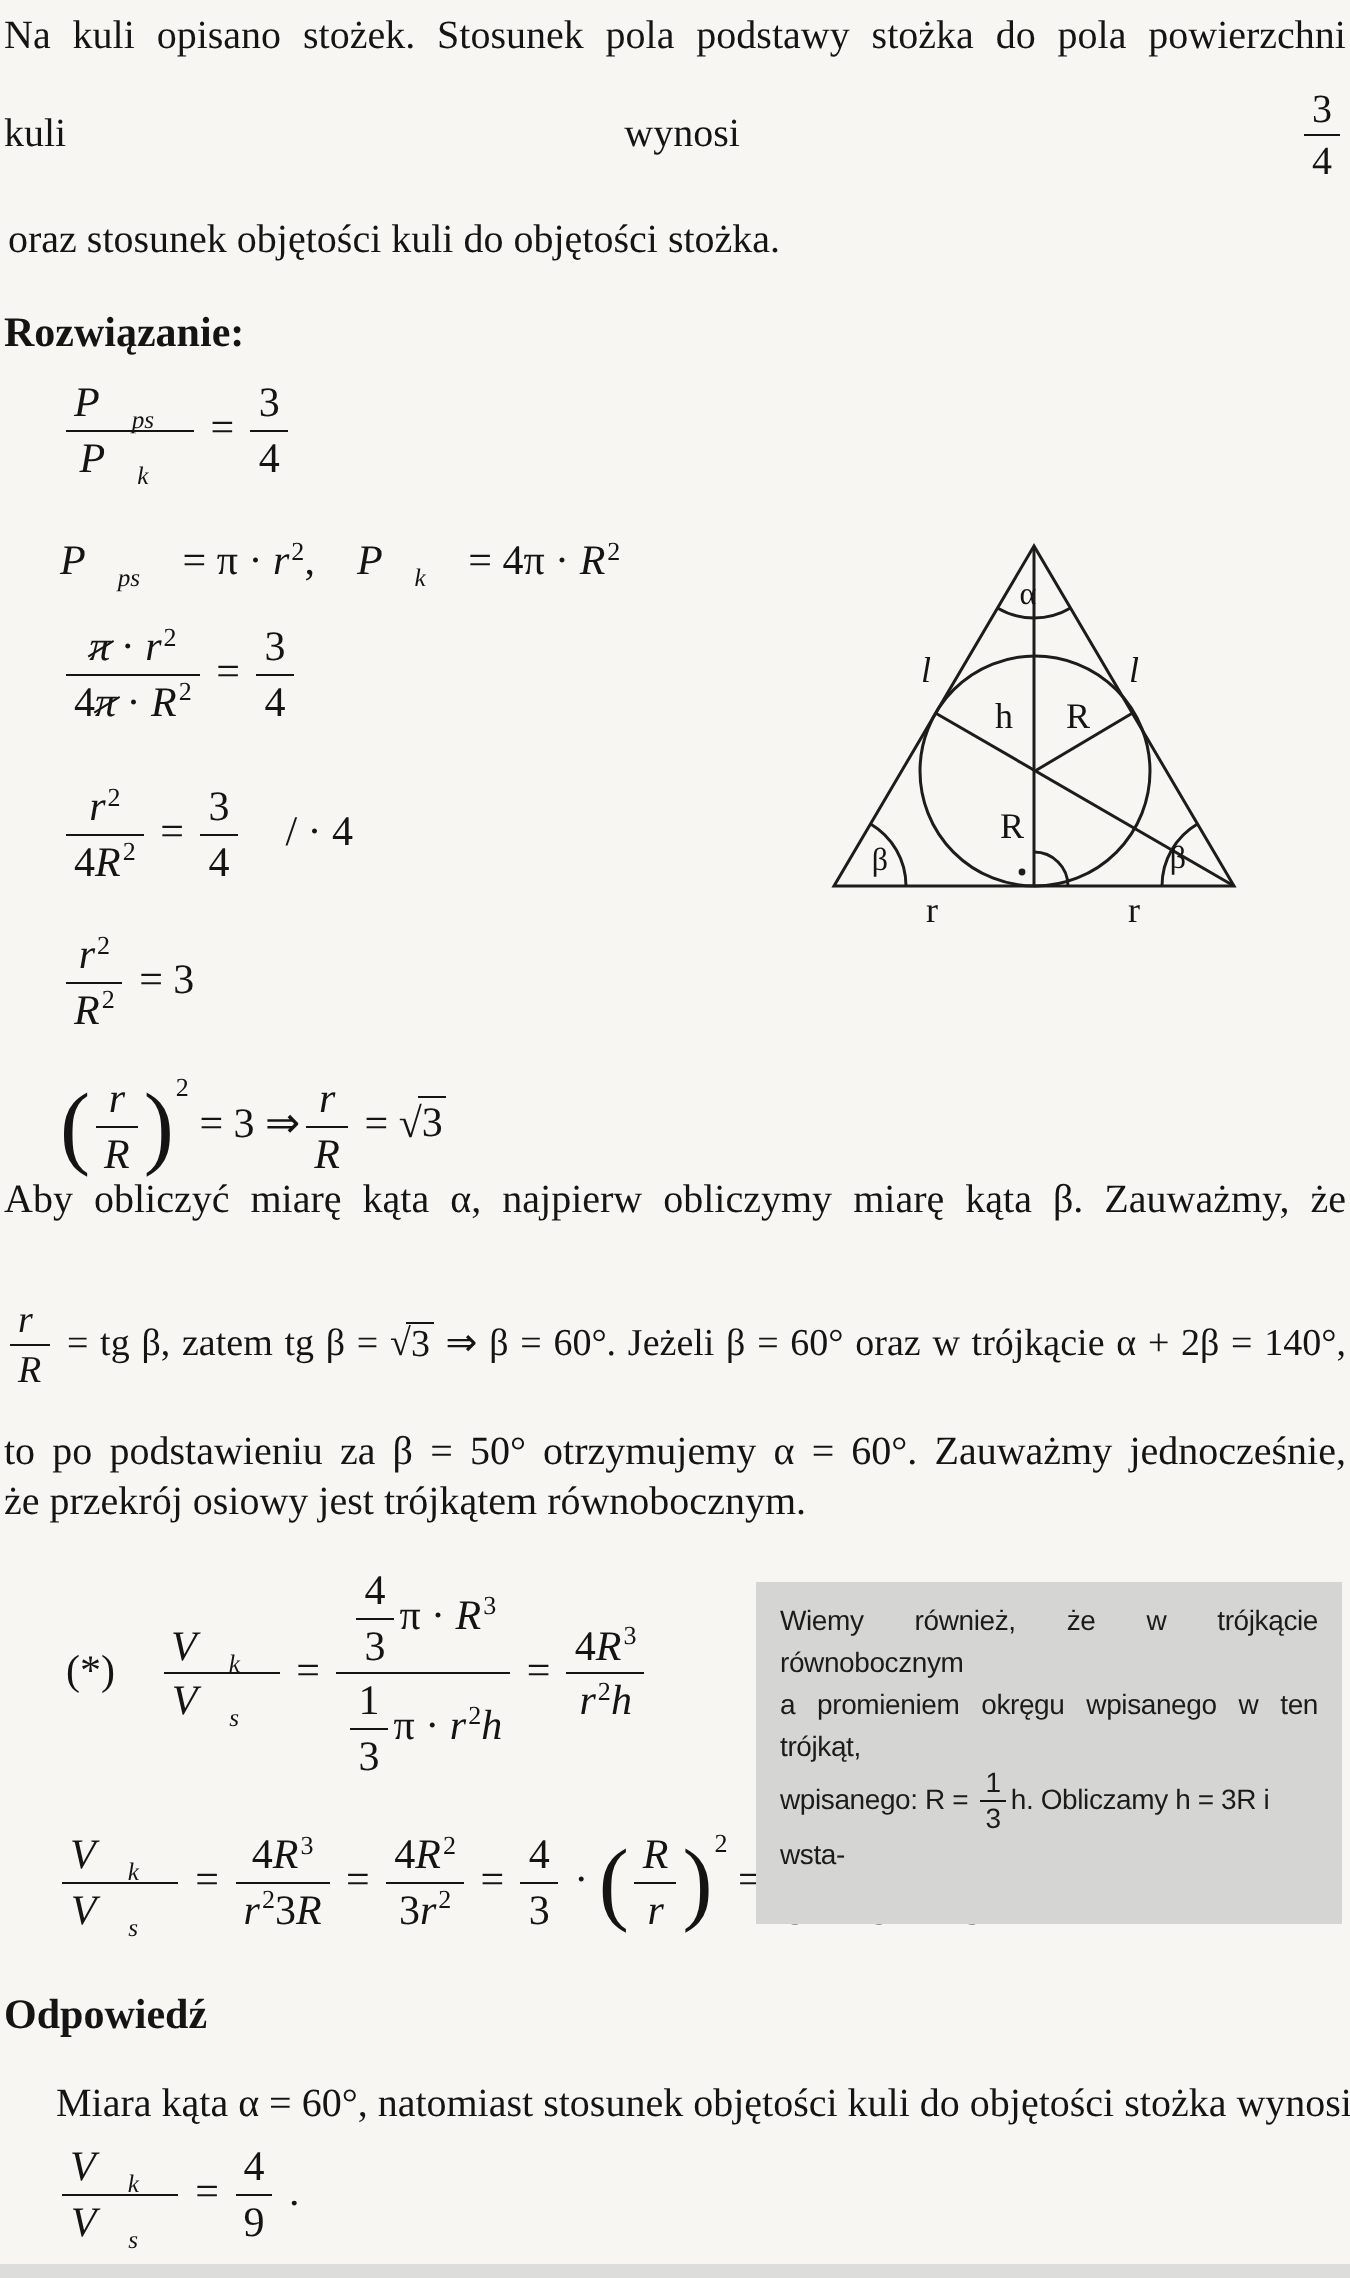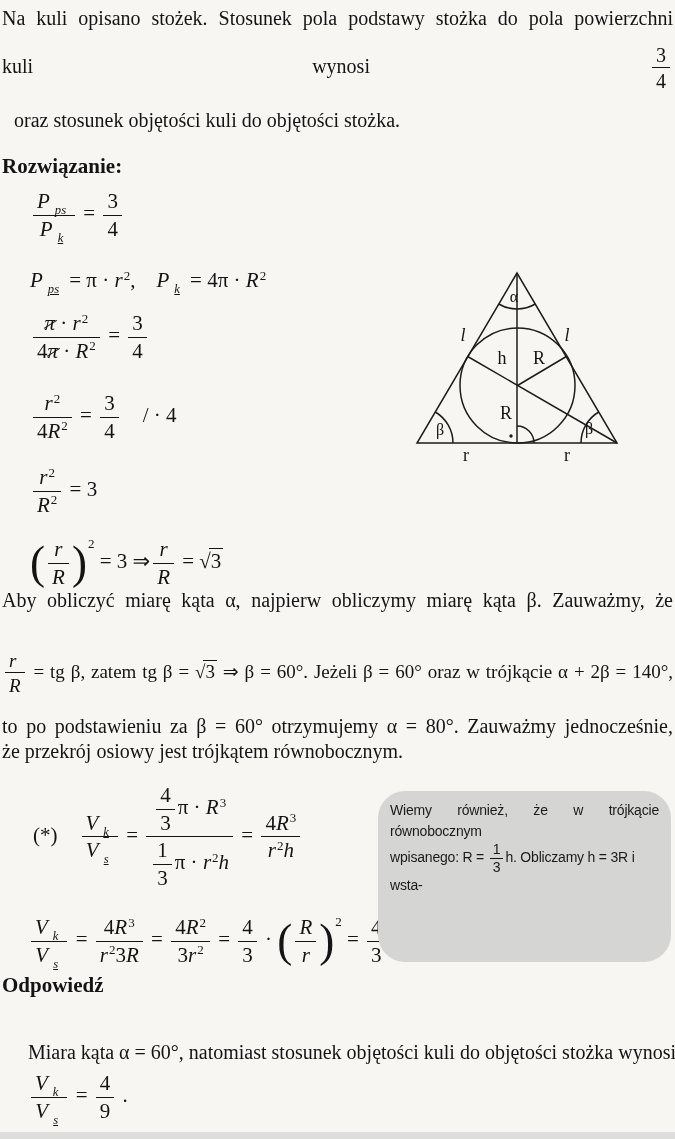--- a/index.html
+++ b/index.html
@@ -10,38 +10,38 @@
   }
   .bodyline{position:absolute;font-size:20px;line-height:1.25;color:#141414;}
   .just{width:671px;text-align:justify;text-align-last:justify;}
   .bold{font-weight:bold;font-size:21px;}
   .formula{position:absolute;font-family:"Liberation Serif",serif;font-size:21px;color:#141414;white-space:pre;}
   
   .frac{display:inline-flex;flex-direction:column;vertical-align:middle;text-align:center;margin:0 3px;}
   .frac .num{display:block;border-bottom:1.4px solid #141414;padding:0 4px 1px;line-height:1.12;}
   .frac .den{display:block;padding:2px 4px 0;line-height:1.12;}
   .it{font-style:italic;}
-  .sb{font-size:0.6em;font-style:italic;position:relative;top:0.5em;margin:0 5px;text-decoration:underline;}
+  .sb{font-size:0.6em;font-style:italic;position:relative;top:0.5em;margin:0 16px;}
   .sp{font-size:0.62em;position:relative;top:-0.55em;margin-left:1px;}
   .stk{display:inline-block;position:relative;}
   .stk::after{content:"";position:absolute;left:-2px;right:-2px;top:52%;border-top:1.4px solid #141414;transform:rotate(-32deg);}
   .sqrt{white-space:nowrap;}
   .rad{letter-spacing:-2px;}
   .rdc{border-top:1.4px solid #141414;padding:0 2px;}
   .bgrp{display:inline-flex;align-items:center;vertical-align:middle;}
   .bigp{font-size:2.15em;line-height:1;transform:scaleY(1.03);}
   .psup{font-size:0.62em;align-self:flex-start;position:relative;top:-0.15em;margin-left:1px;}
   
   #paraB{position:absolute;left:2px;top:650px;width:671px;font-size:19px;text-align:justify;text-align-last:justify;}
   
   #sidebox{
     position:absolute;left:378px;top:791px;width:293px;height:171px;box-sizing:border-box;
     padding:9px 12px 0 12px;background:#d5d5d3;
     font-family:"Liberation Sans",sans-serif;font-size:14px;line-height:21px;color:#1b1b1b;
-    letter-spacing:-0.2px;overflow:hidden;border-radius:27px;
+    letter-spacing:-0.2px;overflow:hidden;
   }
   .bx{display:block;}
   .bxj{text-align:justify;text-align-last:justify;}
   #sidebox .frac{margin:0 2px;}
   #sidebox .frac .num{padding:0 3px 0;border-bottom-width:1.2px;}
   #sidebox .frac .den{padding:1px 3px 0;}
   #bottom-strip{position:absolute;left:0;top:1132px;width:675px;height:7px;background:#dddddb;}
   
   #diagram{position:absolute;left:400px;top:255px;}
   #diagram .lbl{font-family:"Liberation Serif",serif;font-size:18px;fill:#141414;}
@@ -49,21 +49,21 @@
   #diagram .lbl.ital{font-style:italic;}
 </style>
 </head>
 <body>
 
 <div class="bodyline just" style="left:2px;top:6px;">Na kuli opisano stożek. Stosunek pola podstawy stożka do pola powierzchni</div>
 <div class="bodyline just" style="left:2px;top:44px;"><span class="tx">kuli wynosi </span><span class="frac">
       <span class="num"><span class="tx">3</span></span>
       <span class="den"><span class="tx">4</span></span>
     </span></div>
-<div class="bodyline" style="left:14px;top:108px;">oraz stosunek objętości kuli do objętości stożka.</div>
+<div class="bodyline" style="left:4px;top:108px;">oraz stosunek objętości kuli do objętości stożka.</div>
 
 <div class="bodyline bold" style="left:2px;top:153px;">Rozwiązanie:</div>
 
 <div class="formula" style="left:30px;top:190px;"><span class="frac"><span class="num"><span class="it">P</span><span class="sb">ps</span></span><span class="den"><span class="it">P</span><span class="sb">k</span></span></span><span class="tx"> = </span><span class="frac"><span class="num"><span class="tx">3</span></span><span class="den"><span class="tx">4</span></span></span></div>
 <div class="formula" style="left:30px;top:268px;"><span class="it">P</span><span class="sb">ps</span><span class="tx"> = π · </span><span class="it">r</span><span class="sp">2</span><span class="tx">, </span><span class="it">P</span><span class="sb">k</span><span class="tx"> = 4π · </span><span class="it">R</span><span class="sp">2</span></div>
 <div class="formula" style="left:30px;top:312px;"><span class="frac"><span class="num"><span class="stk it">π</span><span class="tx"> · </span><span class="it">r</span><span class="sp">2</span></span><span class="den"><span class="tx">4</span><span class="stk it">π</span><span class="tx"> · </span><span class="it">R</span><span class="sp">2</span></span></span><span class="tx"> = </span><span class="frac"><span class="num"><span class="tx">3</span></span><span class="den"><span class="tx">4</span></span></span></div>
 <div class="formula" style="left:30px;top:392px;"><span class="frac"><span class="num"><span class="it">r</span><span class="sp">2</span></span><span class="den"><span class="tx">4</span><span class="it">R</span><span class="sp">2</span></span></span><span class="tx"> = </span><span class="frac"><span class="num"><span class="tx">3</span></span><span class="den"><span class="tx">4</span></span></span><span class="tx"> / · 4</span></div>
 <div class="formula" style="left:30px;top:466px;"><span class="frac"><span class="num"><span class="it">r</span><span class="sp">2</span></span><span class="den"><span class="it">R</span><span class="sp">2</span></span></span><span class="tx"> = 3</span></div>
 <div class="formula" style="left:30px;top:538px;"><span class="bgrp"><span class="bigp">(</span><span class="frac"><span class="num"><span class="it">r</span></span><span class="den"><span class="it">R</span></span></span><span class="bigp">)</span><span class="psup">2</span></span><span class="tx"> = 3 ⇒</span><span class="frac"><span class="num"><span class="it">r</span></span><span class="den"><span class="it">R</span></span></span><span class="tx"> = </span><span class="sqrt"><span class="rad">√</span><span class="rdc">3</span></span></div>
 
@@ -90,32 +90,33 @@
   <text class="lbl small" x="189" y="179" text-anchor="middle">β</text>
   <text class="lbl" x="66" y="206" text-anchor="middle">r</text>
   <text class="lbl" x="167" y="206" text-anchor="middle">r</text>
 </svg>
 
 <div class="bodyline just" style="left:2px;top:588px;">Aby obliczyć miarę kąta α, najpierw obliczymy miarę kąta β. Zauważmy, że</div>
 <div id="paraB"><span class="frac">
       <span class="num"><span class="it">r</span></span>
       <span class="den"><span class="it">R</span></span>
     </span><span class="tx"> = tg β, zatem tg β = </span><span class="sqrt"><span class="rad">√</span><span class="rdc">3</span></span><span class="tx"> ⇒ β = 60°. Jeżeli β = 60° oraz w trójkącie α + 2β = 140°,</span></div>
-<div class="bodyline just" style="left:2px;top:714px;">to po podstawieniu za β = 60° otrzymujemy α = 80°. Zauważmy jednocześnie,</div>
+<div class="bodyline just" style="left:2px;top:714px;">to po podstawieniu za β = 50° otrzymujemy α = 60°. Zauważmy jednocześnie,</div>
 <div class="bodyline" style="left:2px;top:739px;">że przekrój osiowy jest trójkątem równobocznym.</div>
 
 <div class="formula" style="left:33px;top:784px;"><span class="tx">(*) </span><span class="frac"><span class="num"><span class="it">V</span><span class="sb">k</span></span><span class="den"><span class="it">V</span><span class="sb">s</span></span></span><span class="tx"> = </span><span class="frac"><span class="num"><span class="frac"><span class="num"><span class="tx">4</span></span><span class="den"><span class="tx">3</span></span></span><span class="tx">π · </span><span class="it">R</span><span class="sp">3</span></span><span class="den"><span class="frac"><span class="num"><span class="tx">1</span></span><span class="den"><span class="tx">3</span></span></span><span class="tx">π · </span><span class="it">r</span><span class="sp">2</span><span class="it">h</span></span></span><span class="tx"> = </span><span class="frac"><span class="num"><span class="tx">4</span><span class="it">R</span><span class="sp">3</span></span><span class="den"><span class="it">r</span><span class="sp">2</span><span class="it">h</span></span></span></div>
 <div class="formula" style="left:28px;top:916px;"><span class="frac"><span class="num"><span class="it">V</span><span class="sb">k</span></span><span class="den"><span class="it">V</span><span class="sb">s</span></span></span><span class="tx"> = </span><span class="frac"><span class="num"><span class="tx">4</span><span class="it">R</span><span class="sp">3</span></span><span class="den"><span class="it">r</span><span class="sp">2</span><span class="tx">3</span><span class="it">R</span></span></span><span class="tx"> = </span><span class="frac"><span class="num"><span class="tx">4</span><span class="it">R</span><span class="sp">2</span></span><span class="den"><span class="tx">3</span><span class="it">r</span><span class="sp">2</span></span></span><span class="tx"> = </span><span class="frac"><span class="num"><span class="tx">4</span></span><span class="den"><span class="tx">3</span></span></span><span class="tx"> · </span><span class="bgrp"><span class="bigp">(</span><span class="frac"><span class="num"><span class="it">R</span></span><span class="den"><span class="it">r</span></span></span><span class="bigp">)</span><span class="psup">2</span></span><span class="tx"> = </span><span class="frac"><span class="num"><span class="tx">4</span></span><span class="den"><span class="tx">3</span></span></span><span class="tx"> · </span><span class="frac"><span class="num"><span class="tx">1</span></span><span class="den"><span class="tx">3</span></span></span><span class="tx"> = </span><span class="frac"><span class="num"><span class="tx">4</span></span><span class="den"><span class="tx">9</span></span></span></div>
 
 <div id="sidebox">
   <span class="bx bxj">Wiemy również, że w trójkącie równobocznym</span>
+  <span class="bx bxj">a promieniem okręgu wpisanego w ten trójkąt,</span>
   <span class="bx"><span class="tx">wpisanego: R = </span><span class="frac">
         <span class="num"><span class="tx">1</span></span>
         <span class="den"><span class="tx">3</span></span>
       </span><span class="tx">h. Obliczamy h = 3R i wsta-</span></span>
 
 </div>
 
-<div class="bodyline bold" style="left:2px;top:972px;">Odpowiedź</div>
+<div class="bodyline bold" style="left:2px;top:994px;">Odpowiedź</div>
 <div class="bodyline" style="left:28px;top:1040px;white-space:nowrap;">Miara kąta α = 60°, natomiast stosunek objętości kuli do objętości stożka wynosi</div>
 <div class="formula" style="left:28px;top:1072px;"><span class="frac"><span class="num"><span class="it">V</span><span class="sb">k</span></span><span class="den"><span class="it">V</span><span class="sb">s</span></span></span><span class="tx"> = </span><span class="frac"><span class="num"><span class="tx">4</span></span><span class="den"><span class="tx">9</span></span></span><span class="tx"> .</span></div>
 
 <div id="bottom-strip"></div>
 
 </body></html>

